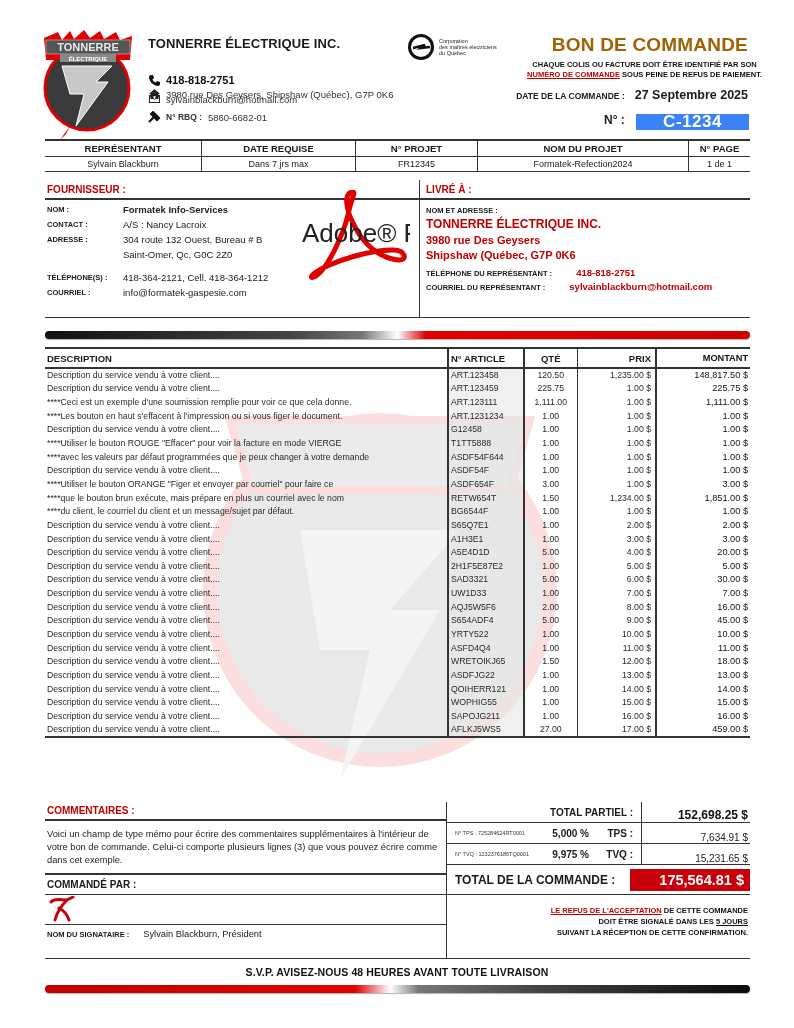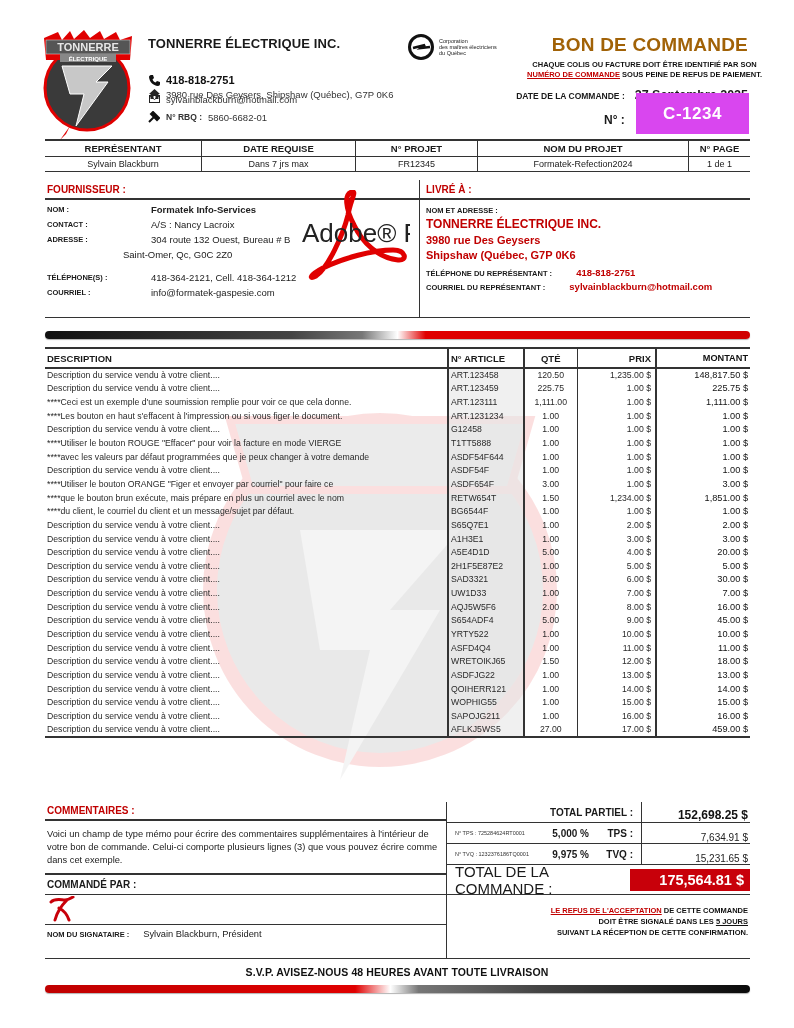--- a/index.html
+++ b/index.html
@@ -22,37 +22,37 @@
   #cmeq { left: 408px; top: 32px; width: 130px; height: 30px; display: flex; align-items: center; gap: 5px; }
   #cmeq-text { font-size: 5.5px; line-height: 6px; color: #222; }
 
   #doc-title { right: 46px; top: 34px; font-size: 19px; font-weight: bold; letter-spacing: 0.2px; color: #a16207; }
   #doc-notice { right: 32px; top: 60px; text-align: center; font-size: 7.5px; font-weight: bold; line-height: 10px; color: #111; }
   #doc-notice .red-u { color: #c00000; text-decoration: underline; }
   #date-row { right: 46px; top: 88px; display: flex; align-items: baseline; gap: 10px; }
   #date-label { font-size: 8.5px; font-weight: bold; }
   #date-value { font-size: 12.5px; font-weight: bold; }
   #num-label { left: 604px; top: 113px; font-size: 12px; font-weight: bold; }
-  #num-box { left: 636px; top: 93px; width: 113px; height: 41px; background: #d946ef; color: #fff; font-size: 17px; font-weight: bold; display: flex; align-items: center; justify-content: center; letter-spacing: 0.5px; }
+  #num-box { left: 636px; top: 114px; width: 113px; height: 16px; background: #3b82f6; color: #fff; font-size: 17px; font-weight: bold; display: flex; align-items: center; justify-content: center; letter-spacing: 0.5px; }
 
   
   #info-table { left: 45px; top: 139px; width: 705px; border-top: 2px solid #333; border-bottom: 1px solid #333; }
   #info-table .row { display: flex; }
   #info-table .hdr { border-bottom: 1px solid #333; }
   #info-table .c { font-size: 9px; text-align: center; padding: 2px 0; border-right: 1px solid #333; }
   #info-table .c:last-child { border-right: none; }
   #info-table .hdr .c { font-weight: bold; font-size: 9.5px; }
   .w1 { width: 157px; } .w2 { width: 154px; } .w3 { width: 122px; } .w4 { width: 211px; } .w5 { width: 61px; }
 
   
   #supplier { left: 45px; top: 180px; width: 375px; height: 137px; border-right: 1px solid #333; }
   #shipto { left: 420px; top: 180px; width: 330px; height: 137px; }
   .sec-title { font-size: 10px; font-weight: bold; color: #c00000; padding: 4px 0 3px 2px; border-bottom: 2px solid #333; }
   #supplier .sec-title, #shipto .sec-title { }
-  .kv { display: flex; font-size: 9.5px; margin-top: 4px; padding-left: 2px; gap: 28px; }
+  .kv { display: flex; font-size: 9.5px; margin-top: 4px; padding-left: 2px; }
   .kv .k { width: 76px; font-size: 7.5px; font-weight: bold; padding-top: 1px; }
   .kv .v { color: #222; }
   #sup-name .v { font-weight: bold; }
   #sup-addr2 { padding-left: 78px; font-size: 9.5px; margin-top: 4px; }
   #sup-phone { margin-top: 12px; }
   #supplier-bottom { left: 45px; top: 317px; width: 705px; border-top: 1px solid #333; }
   #adobe { left: 298px; top: 190px; width: 112px; height: 90px; }
 
   #ship-label { font-size: 7.5px; font-weight: bold; padding: 6px 0 0 6px; }
   .ship-red { font-size: 11px; font-weight: bold; color: #c00000; padding-left: 6px; margin-top: 3px; }
@@ -98,21 +98,21 @@
   #totals { left: 447px; top: 802px; width: 303px; }
   .tot-row { display: flex; height: 21px; border-bottom: 1px solid #333; align-items: flex-end; }
   .tot-row .lbl { width: 195px; text-align: right; padding-right: 8px; border-right: 1px solid #333; height: 100%; display: flex; align-items: center; justify-content: flex-end; gap: 6px; }
   .tot-row .val { flex: 1; text-align: right; padding-right: 2px; font-size: 10px; color: #222; }
   #row-subtotal .lbl { font-size: 10px; font-weight: bold; }
   #row-subtotal .val { font-weight: bold; font-size: 12px; color: #111; }
   .tax-no { font-size: 5.5px; color: #333; margin-right: auto; padding-left: 8px; }
   .tax-pct { font-size: 10px; font-weight: bold; }
   .tax-name { font-size: 10px; font-weight: bold; width: 38px; text-align: right; }
   #grand-row { display: flex; align-items: center; height: 30px; border-bottom: 1px solid #333; padding-left: 8px; }
-  #grand-label { font-size: 15px; font-weight: normal; width: 176px; }
+  #grand-label { font-size: 12px; font-weight: bold; width: 176px; }
   #grand-box { width: 120px; height: 22px; background: #c8000a; color: #fff; font-size: 14.5px; font-weight: bold; display: flex; align-items: center; justify-content: flex-end; padding-right: 6px; }
   #refusal { text-align: right; font-size: 7.5px; font-weight: bold; line-height: 11px; padding-top: 10px; padding-right: 2px; color: #111; }
   #refusal .red-u { color: #c00000; text-decoration: underline; }
   #refusal .u { text-decoration: underline; }
 
   #footer-notice { left: 0; width: 794px; top: 966px; text-align: center; font-size: 10.5px; font-weight: bold; color: #111; letter-spacing: 0.1px; }
 </style>
 </head>
 <body>
 

